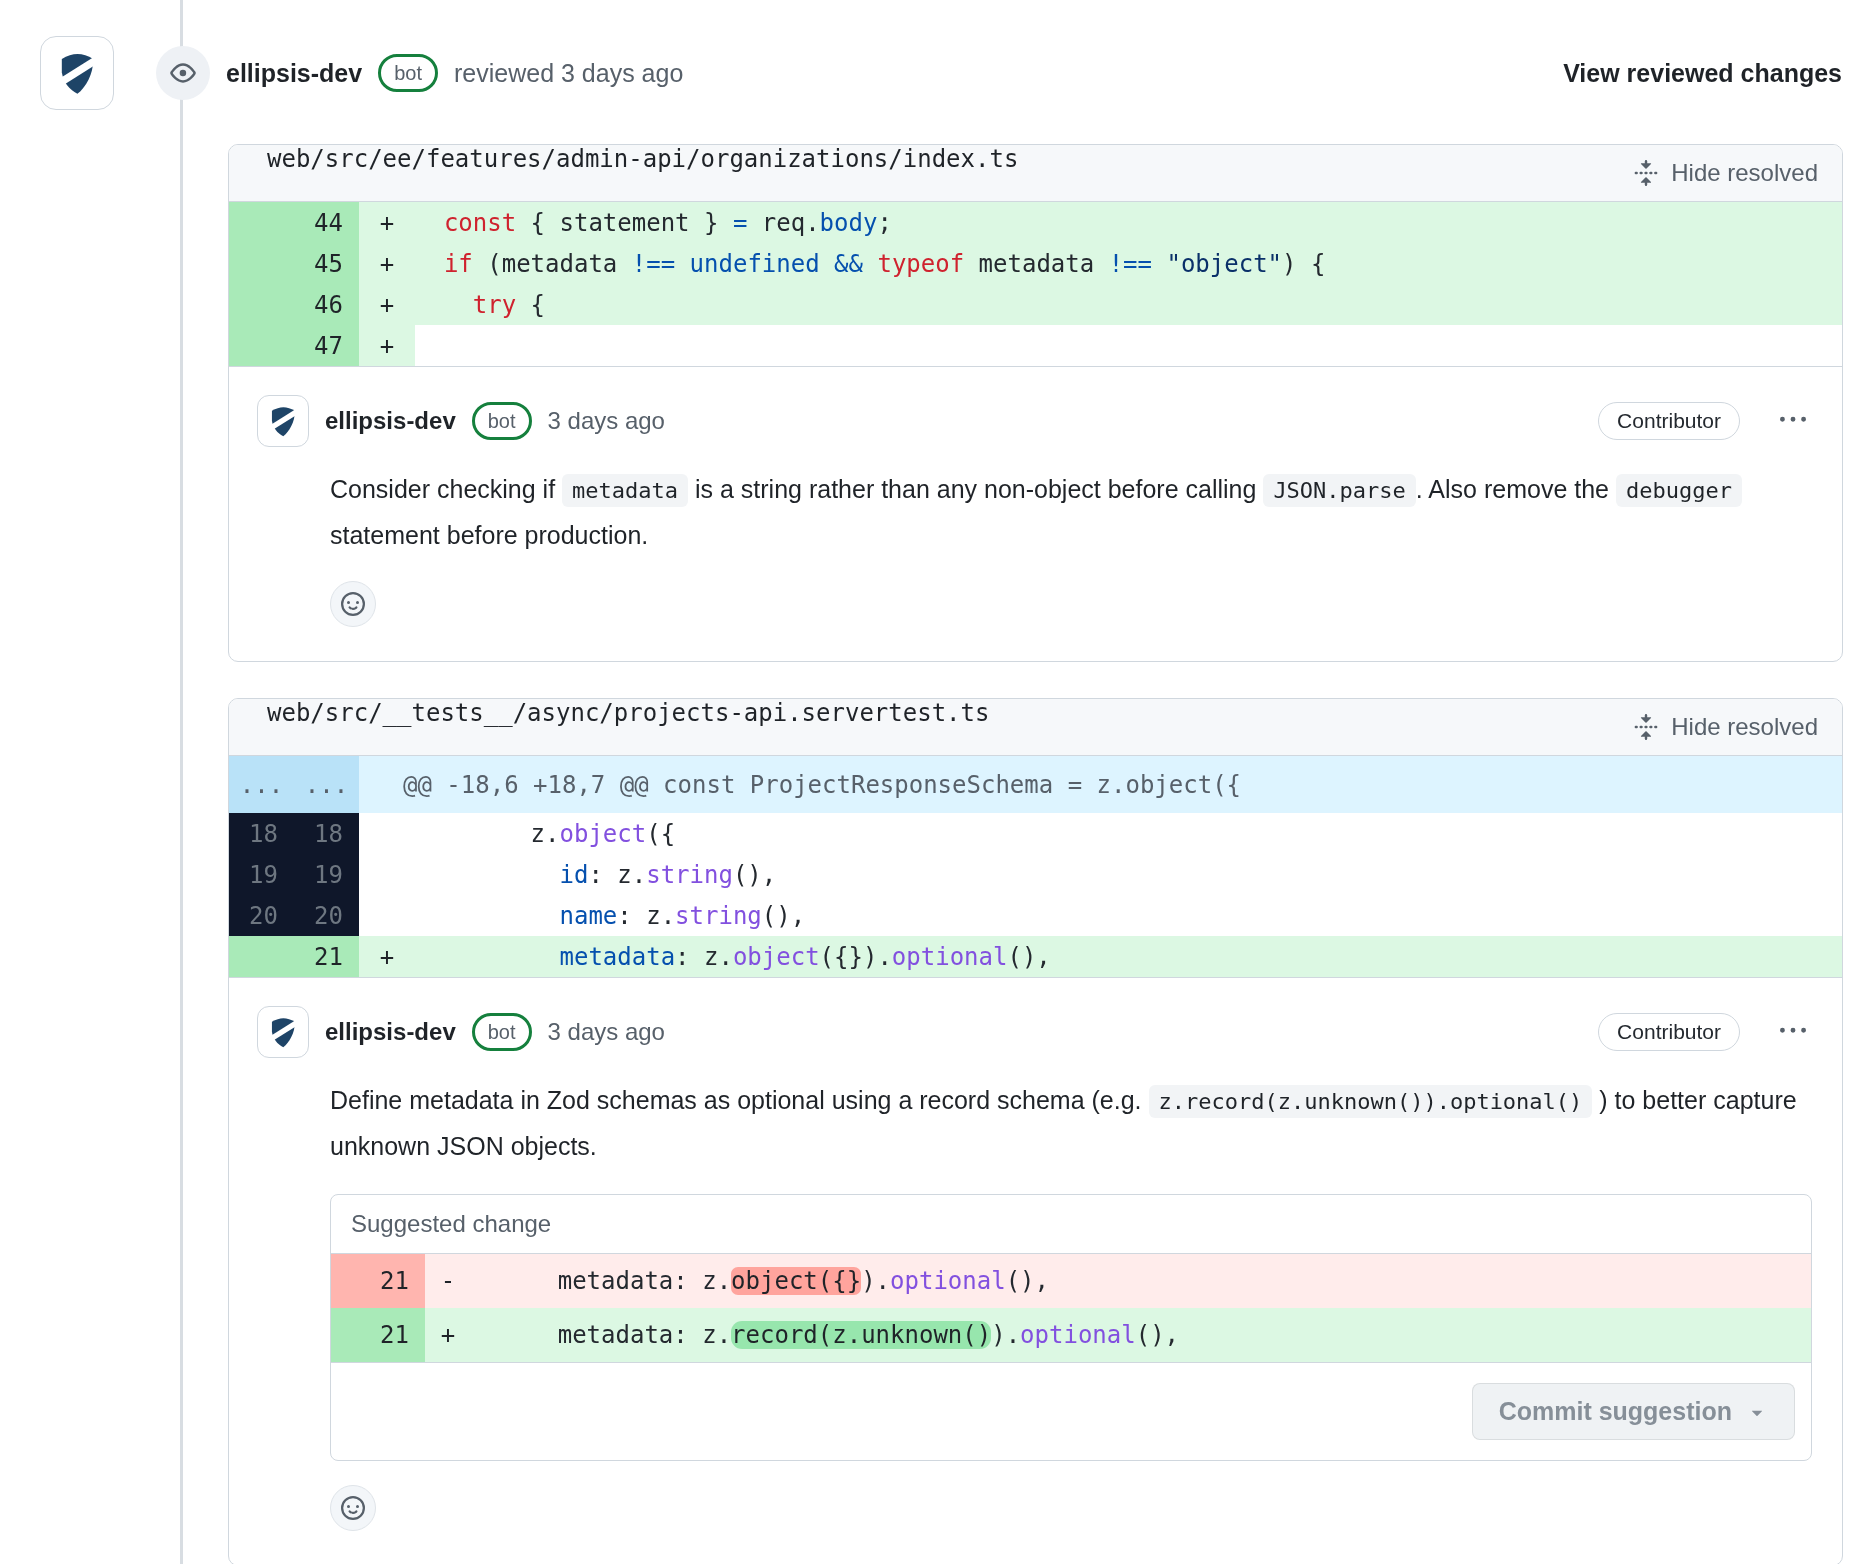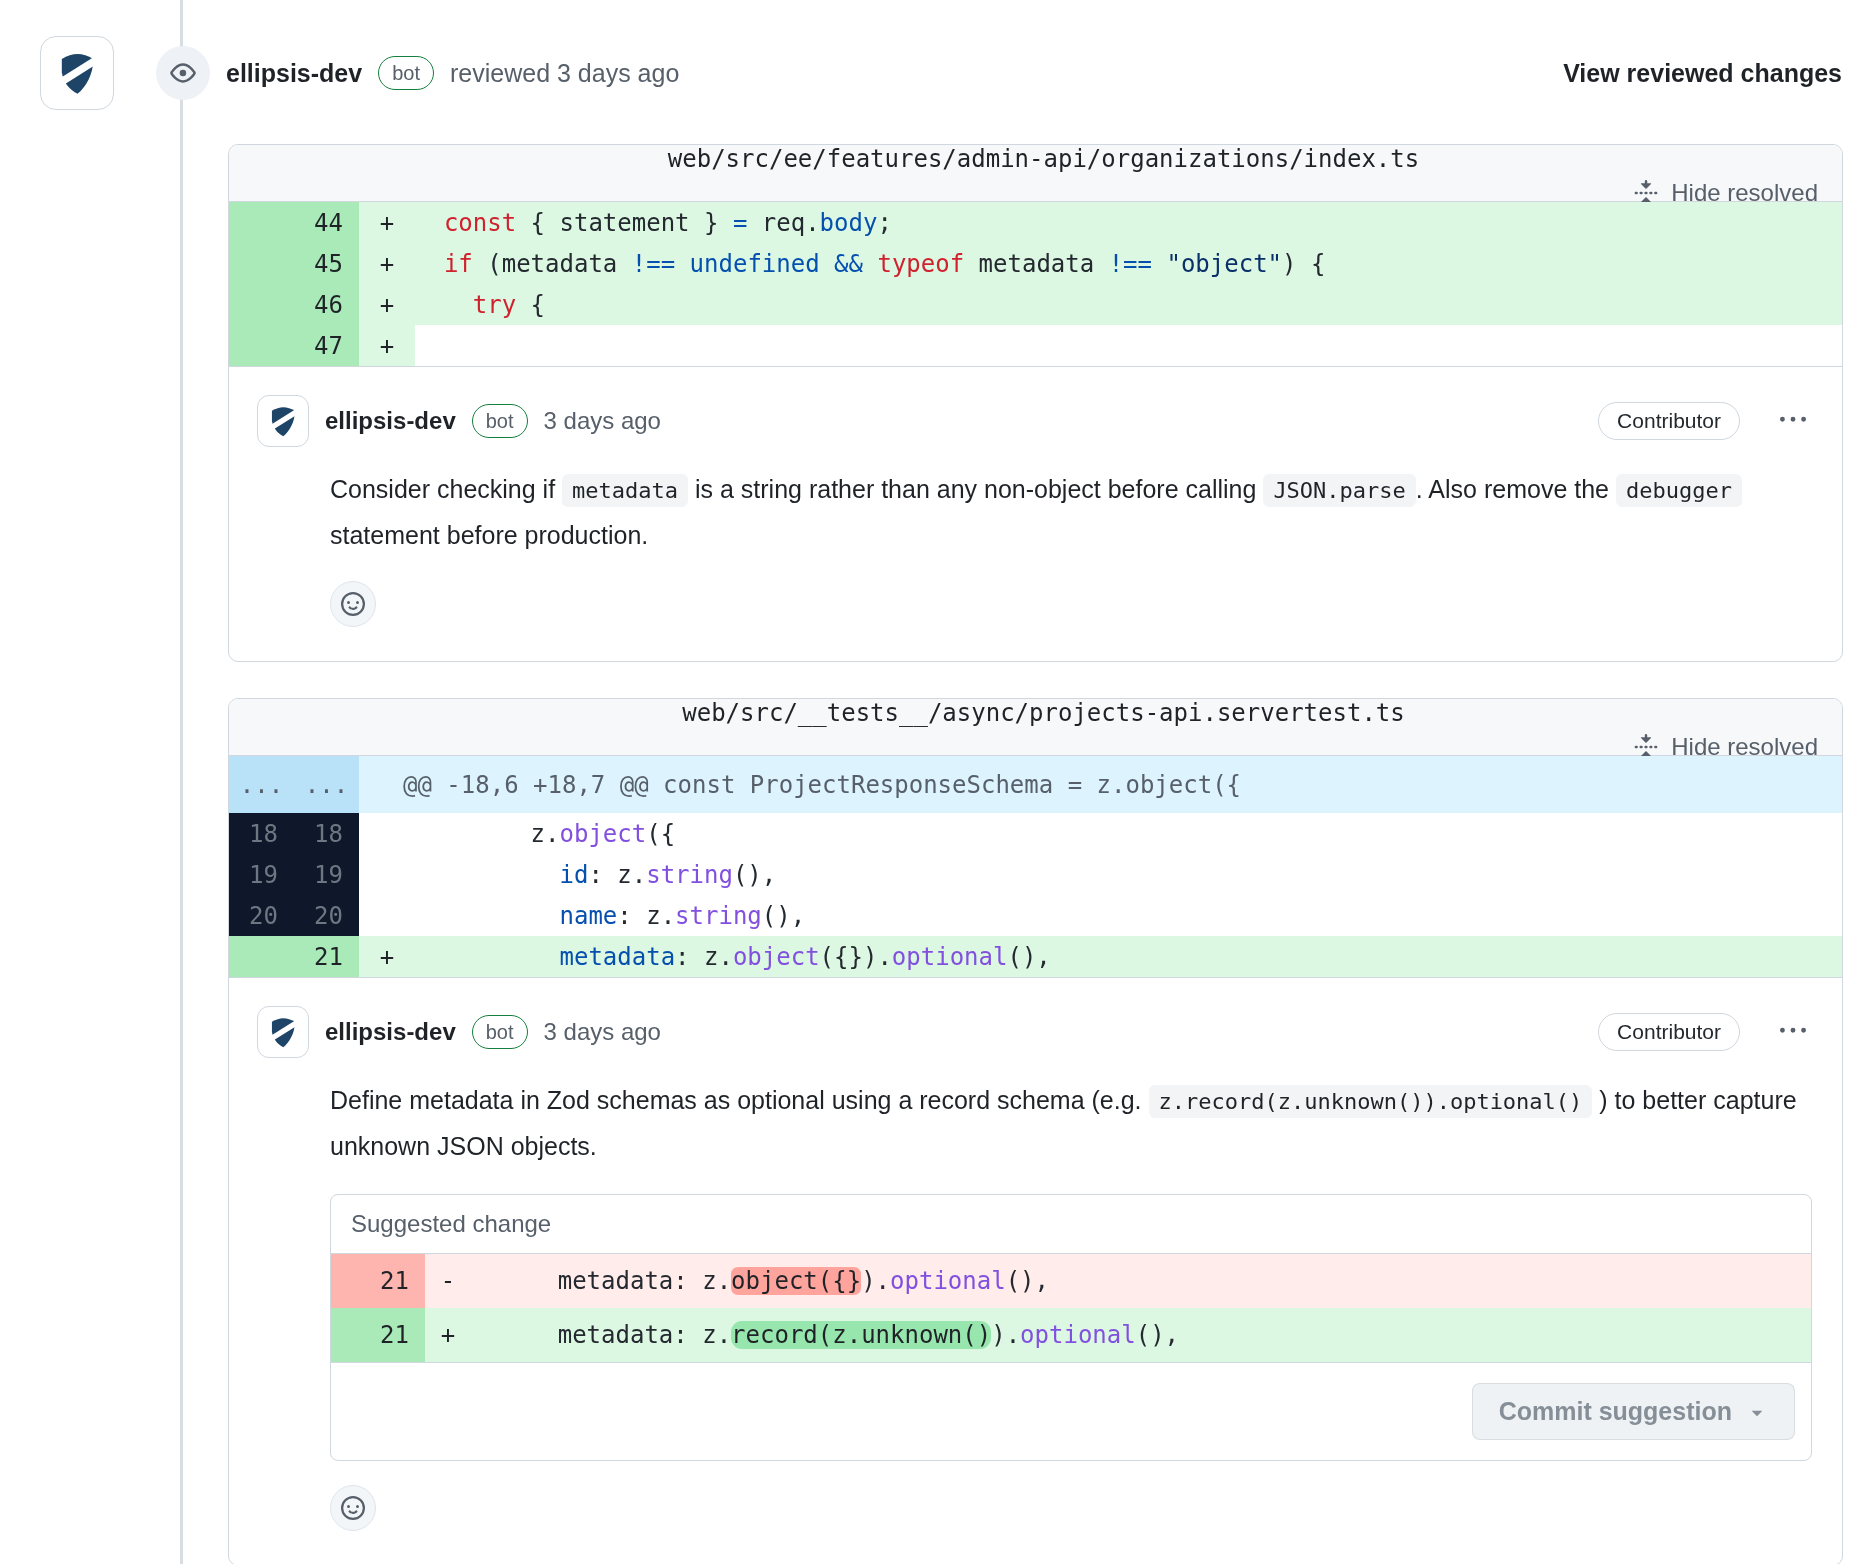--- a/index.html
+++ b/index.html
@@ -24,37 +24,37 @@
     display:flex; align-items:center; gap:16px;
     padding:46px 16px 0 156px;
   }
   .eye-badge {
     width:54px; height:54px; border-radius:50%; background:#eef1f5;
     display:flex; align-items:center; justify-content:center; color:#57606a; flex:none;
   }
   .eye-badge svg { width:26px; height:26px; fill:currentColor; }
   .username { font-weight:700; font-size:25px; color:#1f2328; }
   .bot-pill {
-    font-size:20px; color:#57606a; border:1px solid #15803d; border-radius:999px;
+    font-size:20px; color:#57606a; border:3px solid #15803d; border-radius:999px;
     padding:3px 13px; line-height:1.3; background:#fff;
   }
   .action-text { font-size:25px; color:#57606a; }
   .view-link { margin-left:auto; font-size:25px; font-weight:600; color:#1f2328; text-decoration:none; cursor:pointer; }
 
   
   .card {
     position:relative; z-index:1; background:#fff;
     margin:44px 15px 0 228px;
     border:1px solid #d0d7de; border-radius:10px; overflow:hidden;
   }
   .card + .card { margin-top:36px; }
 
   .file-header {
-    display:flex; align-items:center; height:57px;
-    background:#f6f8fa; border-bottom:1px solid #d0d7de; padding:0 22px 0 38px;flex-direction:column;
+    display:flex; height:57px;
+    background:#f6f8fa; border-bottom:1px solid #d0d7de; padding:0 22px 0 38px;
   }
   .file-path { font:24px "DejaVu Sans Mono", monospace; color:#1f2328; cursor:pointer; }
   .hide-resolved {
     margin-left:auto; display:flex; align-items:center; gap:12px;
     background:none; border:none; cursor:pointer;
     font-family:"Liberation Sans", sans-serif; font-size:24px; color:#57606a; padding:6px 2px;
   }
   .hide-resolved svg { width:26px; height:26px; fill:#57606a; }
 
   

